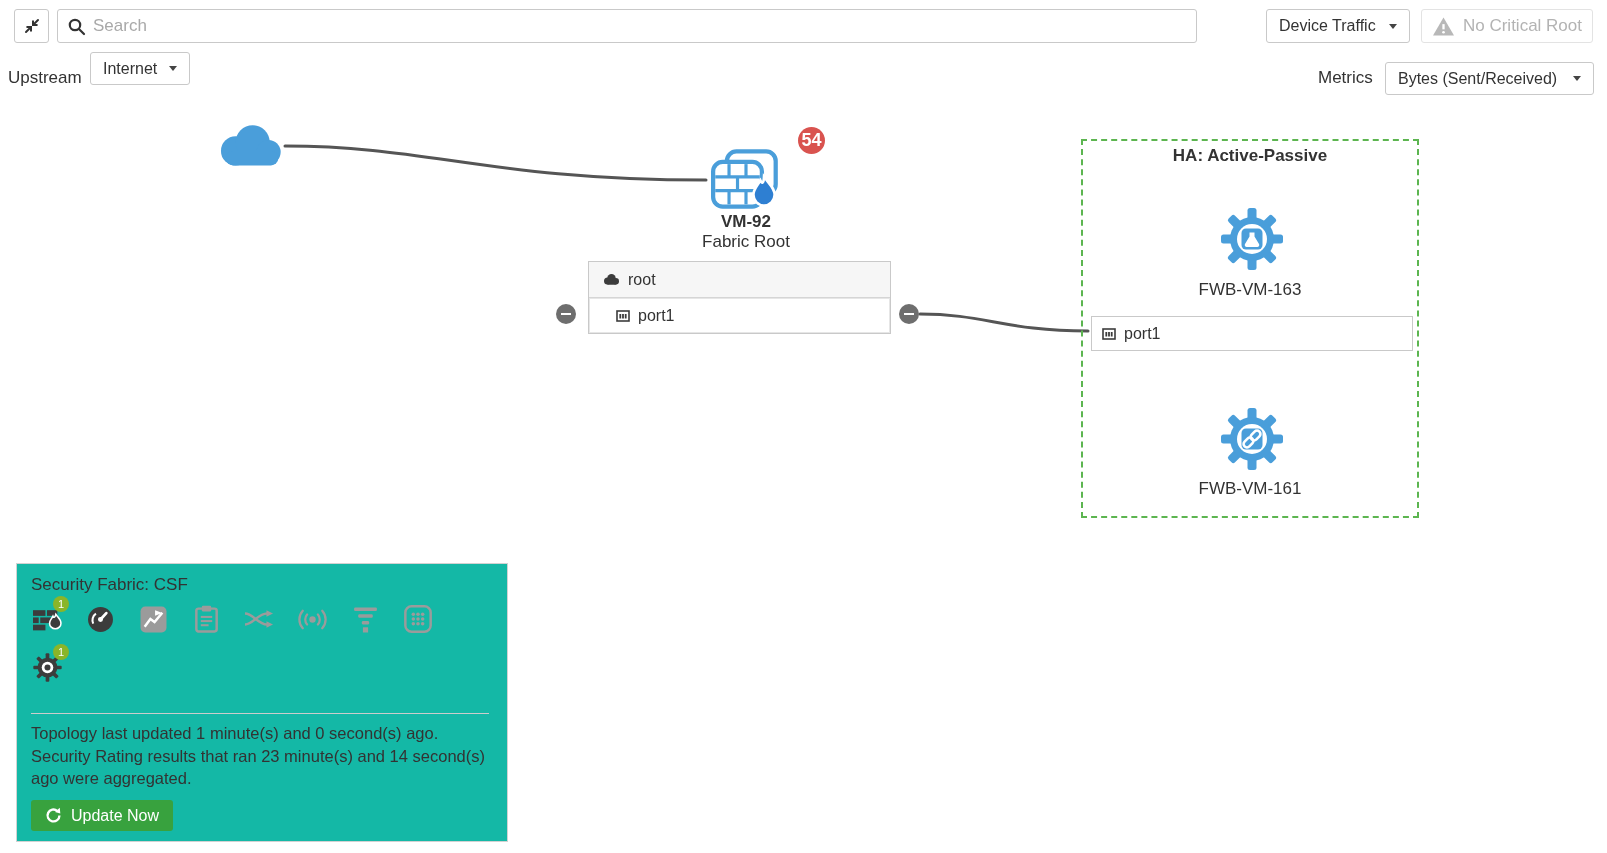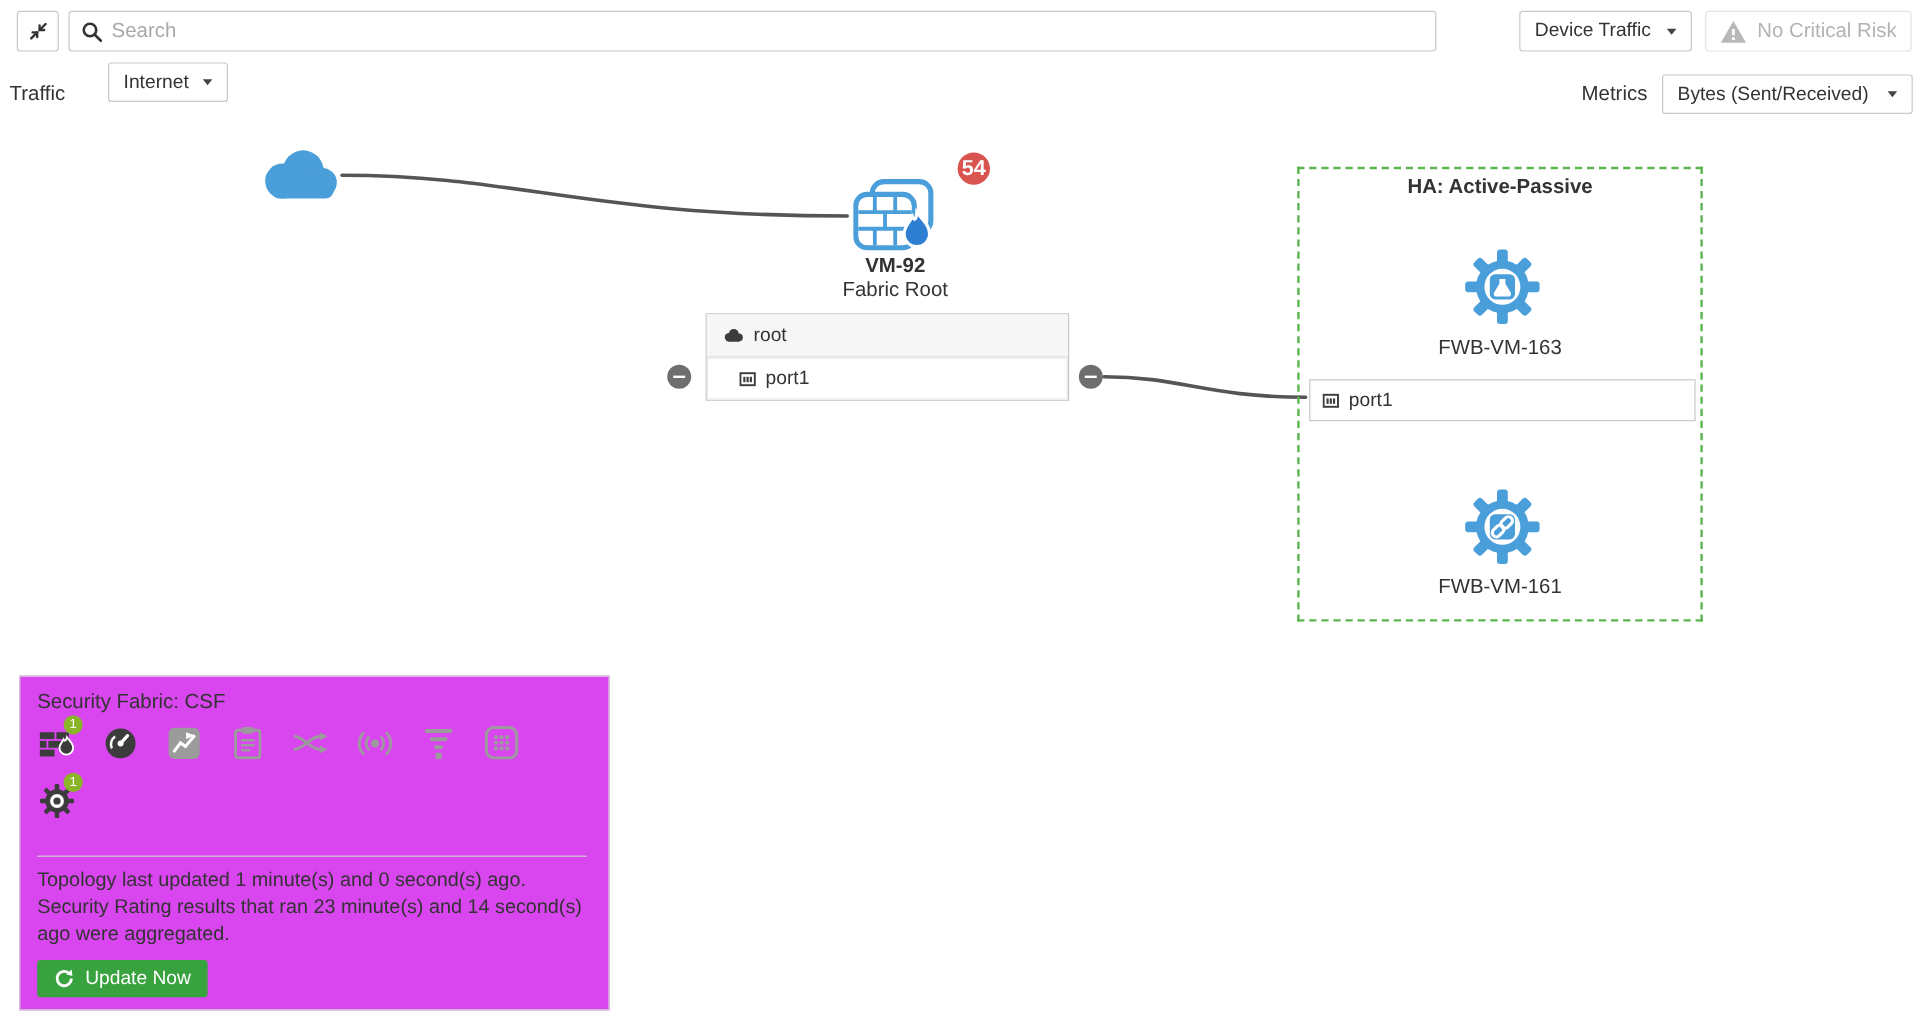--- a/index.html
+++ b/index.html
@@ -62,21 +62,21 @@
   .ha-dev-1 { top:66px; }
   .ha-dev-2 { top:266px; }
   .ha-dev-name { position:absolute; left:0; width:100%; text-align:center; font-size:17px; }
   .ha-name-1 { top:139px; }
   .ha-name-2 { top:338px; }
   .ha-port-row { position:absolute; left:8px; top:175px; width:322px; height:35px; background:#fff;
     border:1px solid #c9c9c9; display:flex; align-items:center; gap:8px; padding-left:10px;
     font-size:16px; cursor:pointer; }
 
   
-  .fabric-panel { position:absolute; left:16px; top:563px; width:492px; height:279px; background:#d946ef;
+  .fabric-panel { position:absolute; left:16px; top:563px; width:492px; height:279px; background:#14b8a6;
     border:1px solid #d2d2d2; z-index:2; }
   .panel-title { position:absolute; left:14px; top:11px; font-size:17px; color:#333; }
   .icon-row { position:absolute; left:14px; top:38px; display:flex; gap:21px; align-items:center; height:34px; }
   .icon-row2 { position:absolute; left:14px; top:86px; display:flex; align-items:center; height:34px; }
   .fab-icon { position:relative; width:32px; height:32px; display:flex; align-items:center;
     justify-content:center; cursor:pointer; }
   .mini-badge { position:absolute; top:-7px; right:-6px; width:16px; height:16px; border-radius:50%;
     background:#8ab529; color:#fff; font-size:11px; display:flex; align-items:center; justify-content:center; }
   .panel-divider { position:absolute; left:14px; top:149px; width:458px; border-top:1px solid #ccc; }
   .status-text { position:absolute; left:14px; top:158px; width:460px; font-size:16.5px; line-height:22.5px; color:#333; }
@@ -111,24 +111,24 @@
     <span>Device Traffic</span>
     <span class="caret"></span>
   </button>
 
   <button class="risk-btn">
     <svg width="23" height="21" viewBox="0 0 24 22">
       <path d="M12 1.5 L23 20.5 H1 Z" fill="#b8b8b8"></path>
       <line x1="12" y1="8.5" x2="12" y2="14" stroke="#fff" stroke-width="2.4"></line>
       <circle cx="12" cy="17" r="1.4" fill="#fff"></circle>
     </svg>
-    <span>No Critical Risk</span>
-  </button>
-
-  <div class="row-label upstream-label">Traffic</div>
+    <span>No Critical Root</span>
+  </button>
+
+  <div class="row-label upstream-label">Upstream</div>
   <button class="dd-btn upstream-dd">
     <span>Internet</span>
     <span class="caret"></span>
   </button>
 
   <div class="row-label metrics-label">Metrics</div>
   <button class="dd-btn metrics-dd">
     <span>Bytes (Sent/Received)</span>
     <span class="caret"></span>
   </button>

